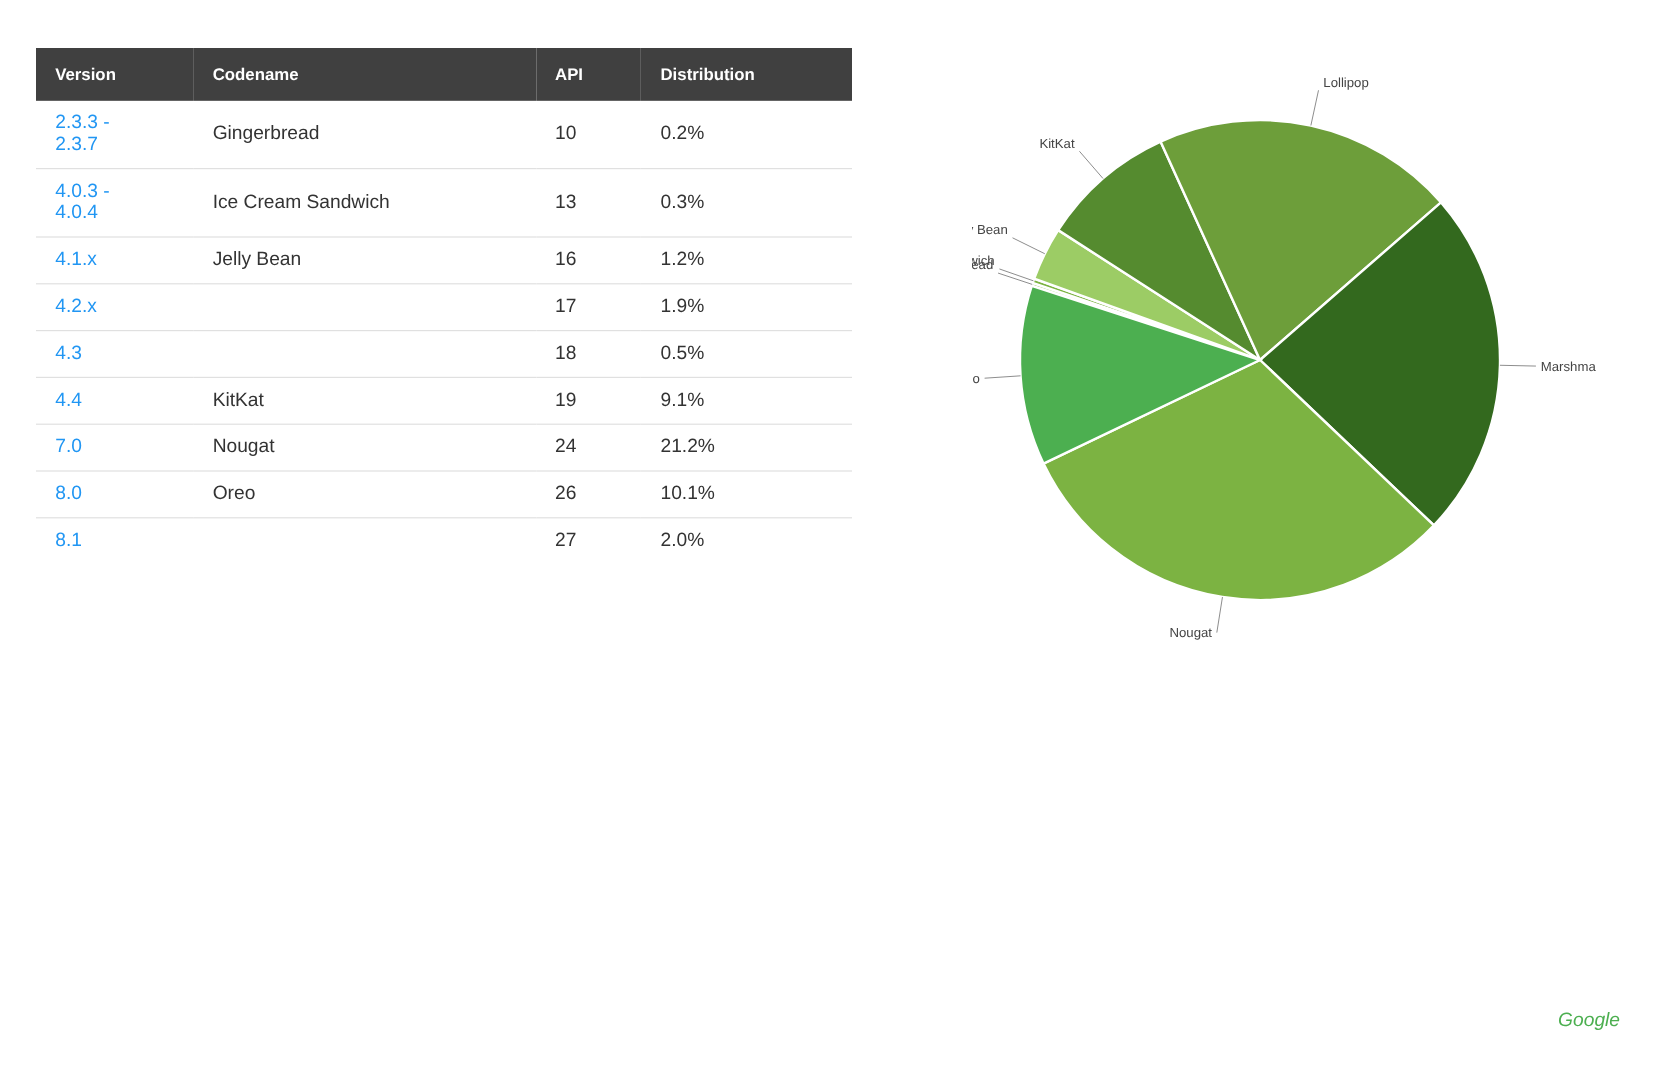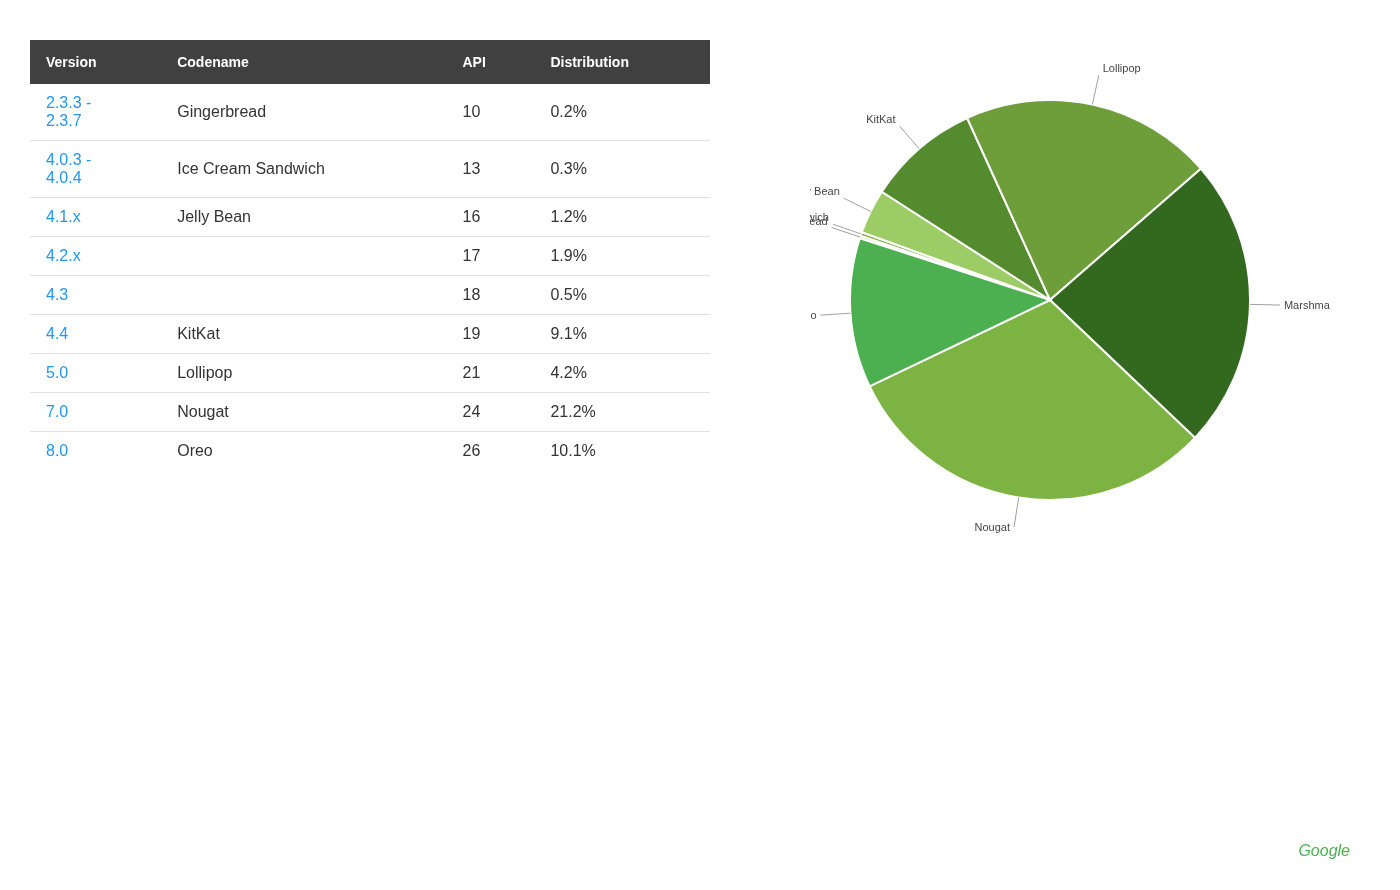--- a/index.html
+++ b/index.html
@@ -129,36 +129,36 @@
       <td>18</td>
       <td>0.5%</td>
     </tr>
           <tr>
       <td class="version-cell">4.4</td>
       <td>KitKat</td>
       <td>19</td>
       <td>9.1%</td>
     </tr>
           <tr>
-      <td class="version-cell">5.0</td>
-      <td>Lollipop</td>
-      <td>21</td>
-      <td>4.2%</td>
-    </tr>
-          <tr>
       <td class="version-cell">7.0</td>
       <td>Nougat</td>
       <td>24</td>
       <td>21.2%</td>
     </tr>
           <tr>
       <td class="version-cell">8.0</td>
       <td>Oreo</td>
       <td>26</td>
       <td>10.1%</td>
+    </tr>
+          <tr>
+      <td class="version-cell">8.1</td>
+      <td></td>
+      <td>27</td>
+      <td>2.0%</td>
     </tr>
         </tbody>
     </table>
   </div>
 
   <div class="chart-section">
     <div class="pie-wrapper">
       <svg class="pie-chart" id="pie-chart" viewBox="0 0 520 500">
       <path d="M 240 240 L 49.7886967409693 178.1966011250105 A 200 200 0 0 1 50.58033900105116 175.81127803855804 Z" fill="#8BC34A" stroke="white" stroke-width="2"></path>
           <path d="M 240 240 L 50.58033900105116 175.81127803855804 A 200 200 0 0 1 51.82384620915494 172.25241595094167 Z" fill="#7CB342" stroke="white" stroke-width="2"></path>

